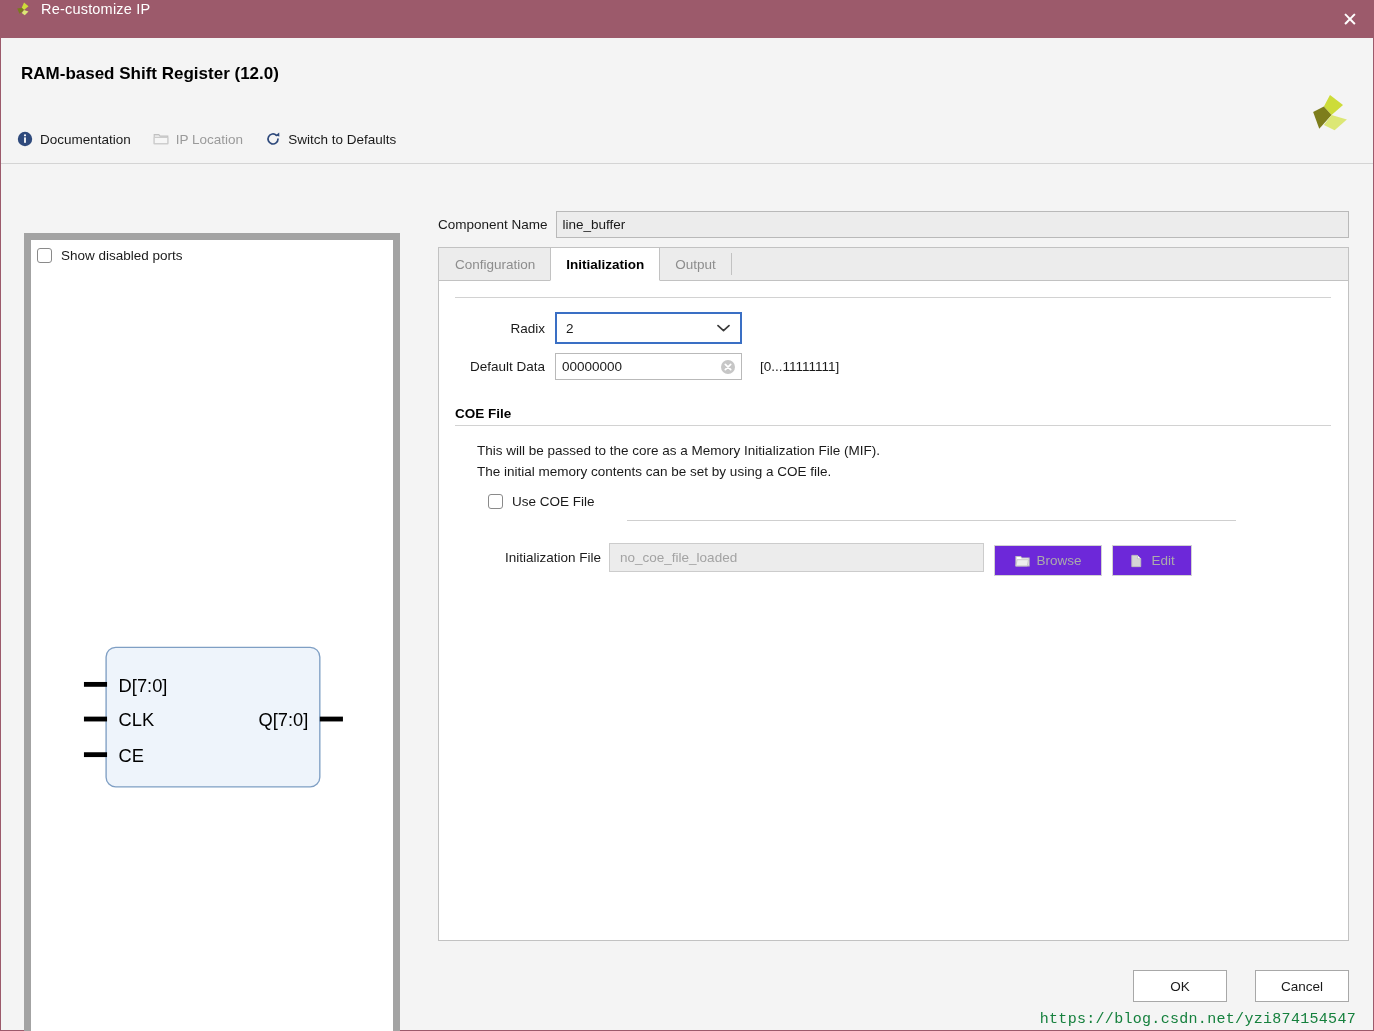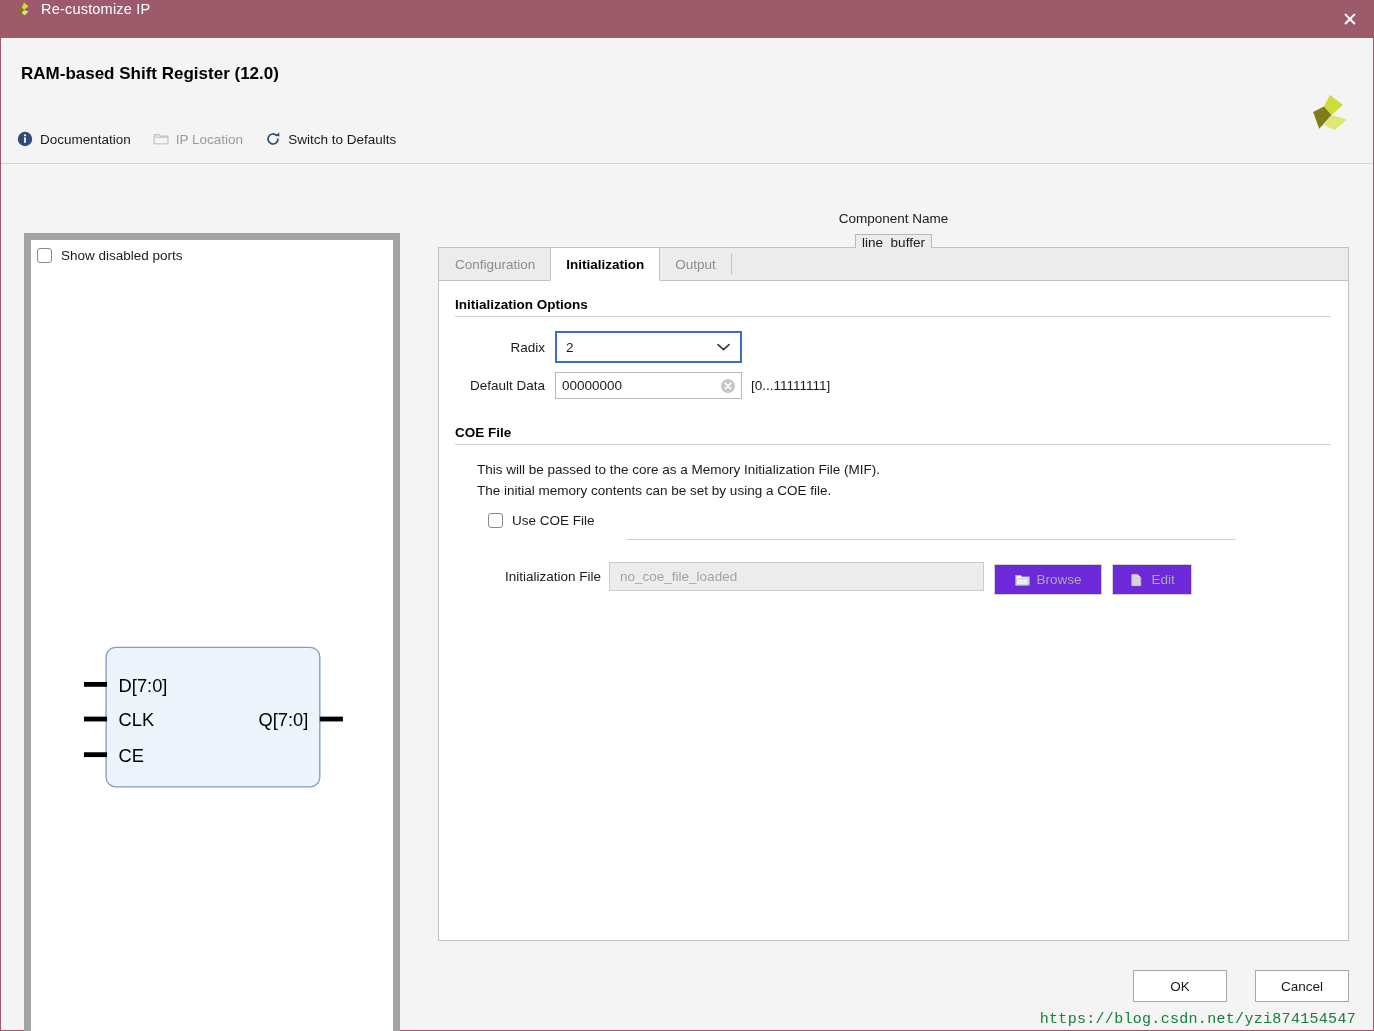--- a/index.html
+++ b/index.html
@@ -118,21 +118,20 @@
   .config-area {
     position: absolute;
     left: 437px; top: 47px;
     right: 24px; bottom: 92px;
   }
   .compname-row {
     display: flex;
     align-items: center;
     height: 27px;
     gap: 8px;
-    flex-direction: column;
   }
   .compname-label { font-size: 13.5px; color: #1a1a1a; white-space: nowrap; }
   .compname-input {
     flex: 1 1 auto;
     height: 27px;
     background: #ececec;
     border: 1px solid #b9b9b9;
     font-size: 13.5px;
     color: #1a1a1a;
     padding: 0 6px;
@@ -226,21 +225,21 @@
     align-items: center;
     justify-content: space-between;
     padding: 0 5px 0 6px;
     font-size: 13.5px;
     color: #1a1a1a;
   }
   .clear-ico { width: 16px; height: 16px; display:block; flex:0 0 auto; }
   .range-hint {
     font-size: 13.5px;
     color: #1a1a1a;
-    margin-left: 9px;
+    margin-left: 18px;
   }
   .coe-desc {
     font-size: 13.5px;
     color: #1a1a1a;
     margin-left: 22px;
     line-height: 21px;
   }
   .coe-check-row {
     display: flex;
     align-items: center;
@@ -400,21 +399,20 @@
       <div class="tabpanel">
         <div class="tabstrip">
           <div class="tab">Configuration</div>
           <div class="tab active">Initialization</div>
           <div class="tab">Output</div>
           <div class="tab-sep"></div>
         </div>
 
         <div class="tabcontent">
 
-          <div class="section-title">Initialization Options</div>
           <div class="section-rule"></div>
 
           <div class="field-row">
             <span class="field-label" style="width:100px">Radix</span>
             <div class="select-box">
               <span>2</span>
               <svg class="chevron" viewBox="0 0 13 8">
                 <path d="M1 1.6 L6.5 6.6 L12 1.6" fill="none" stroke="#3a3a3a" stroke-width="1.7" stroke-linecap="round" stroke-linejoin="round"></path>
               </svg>
             </div>

